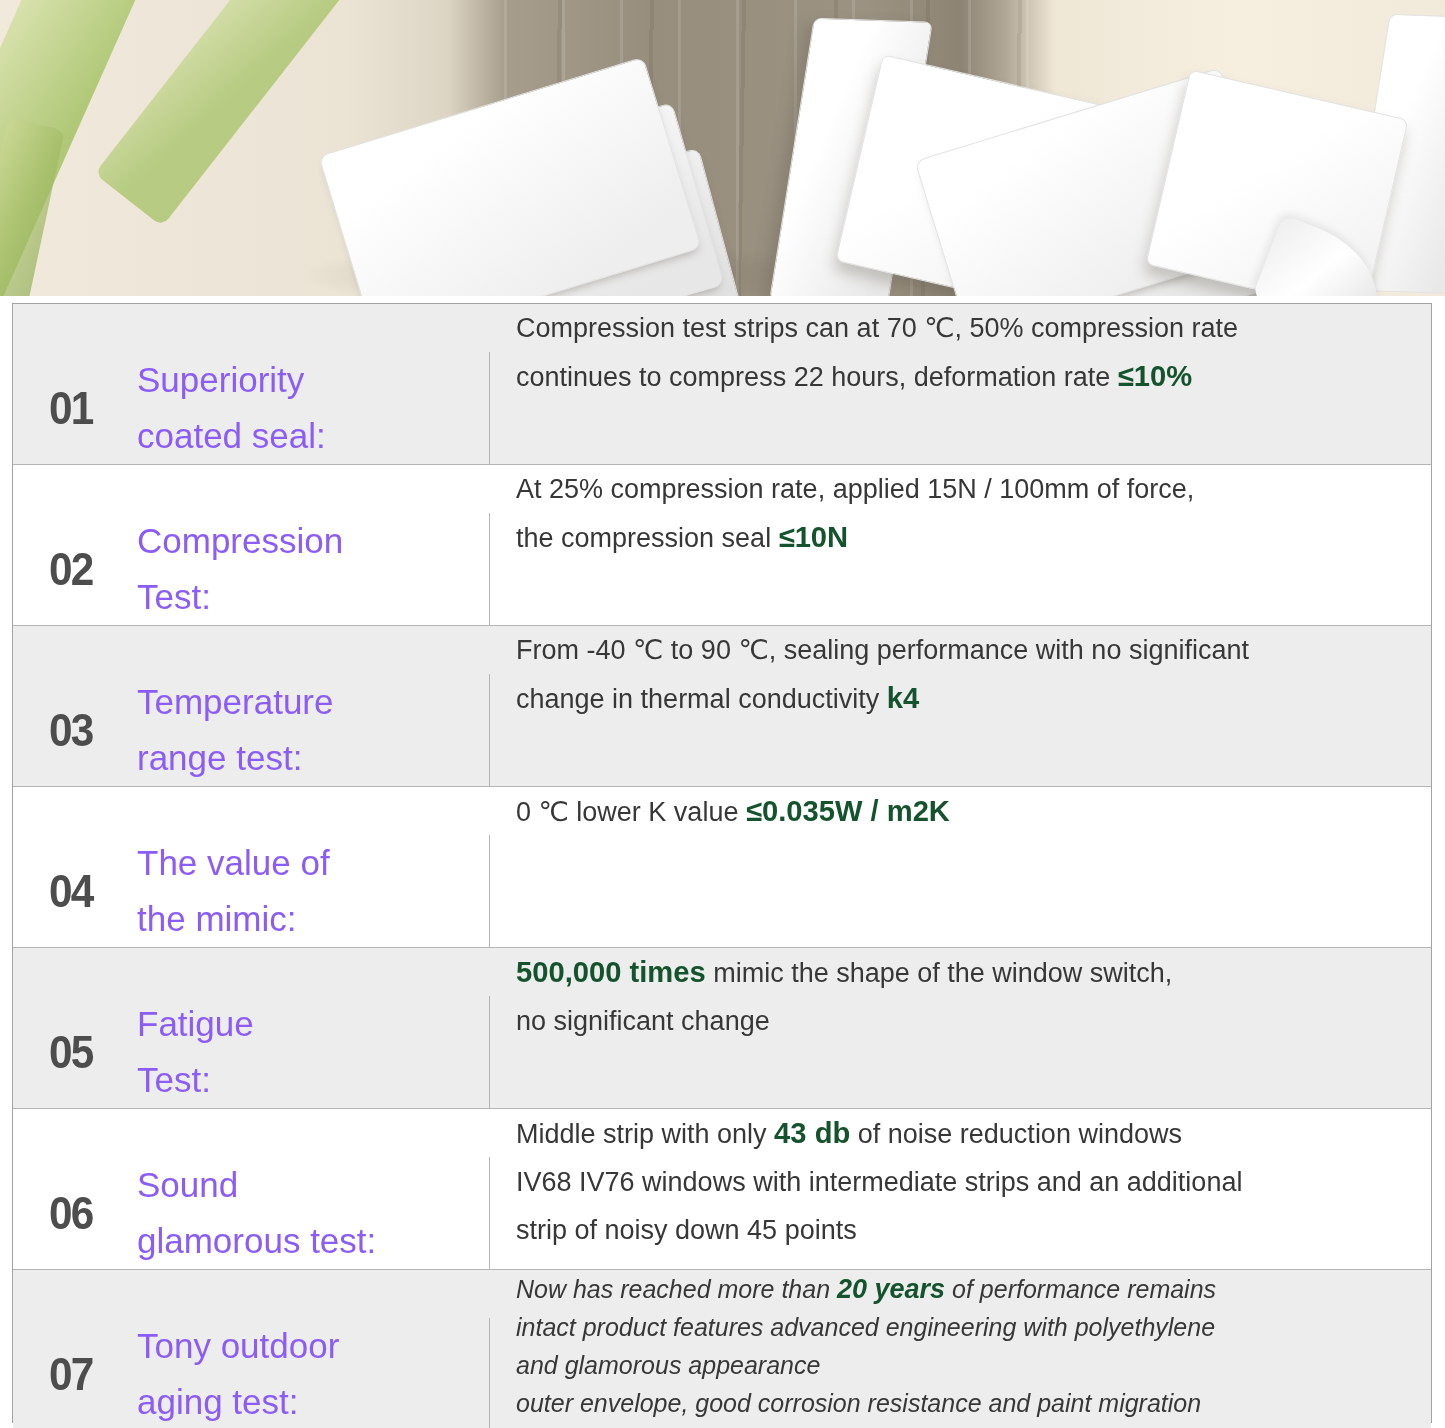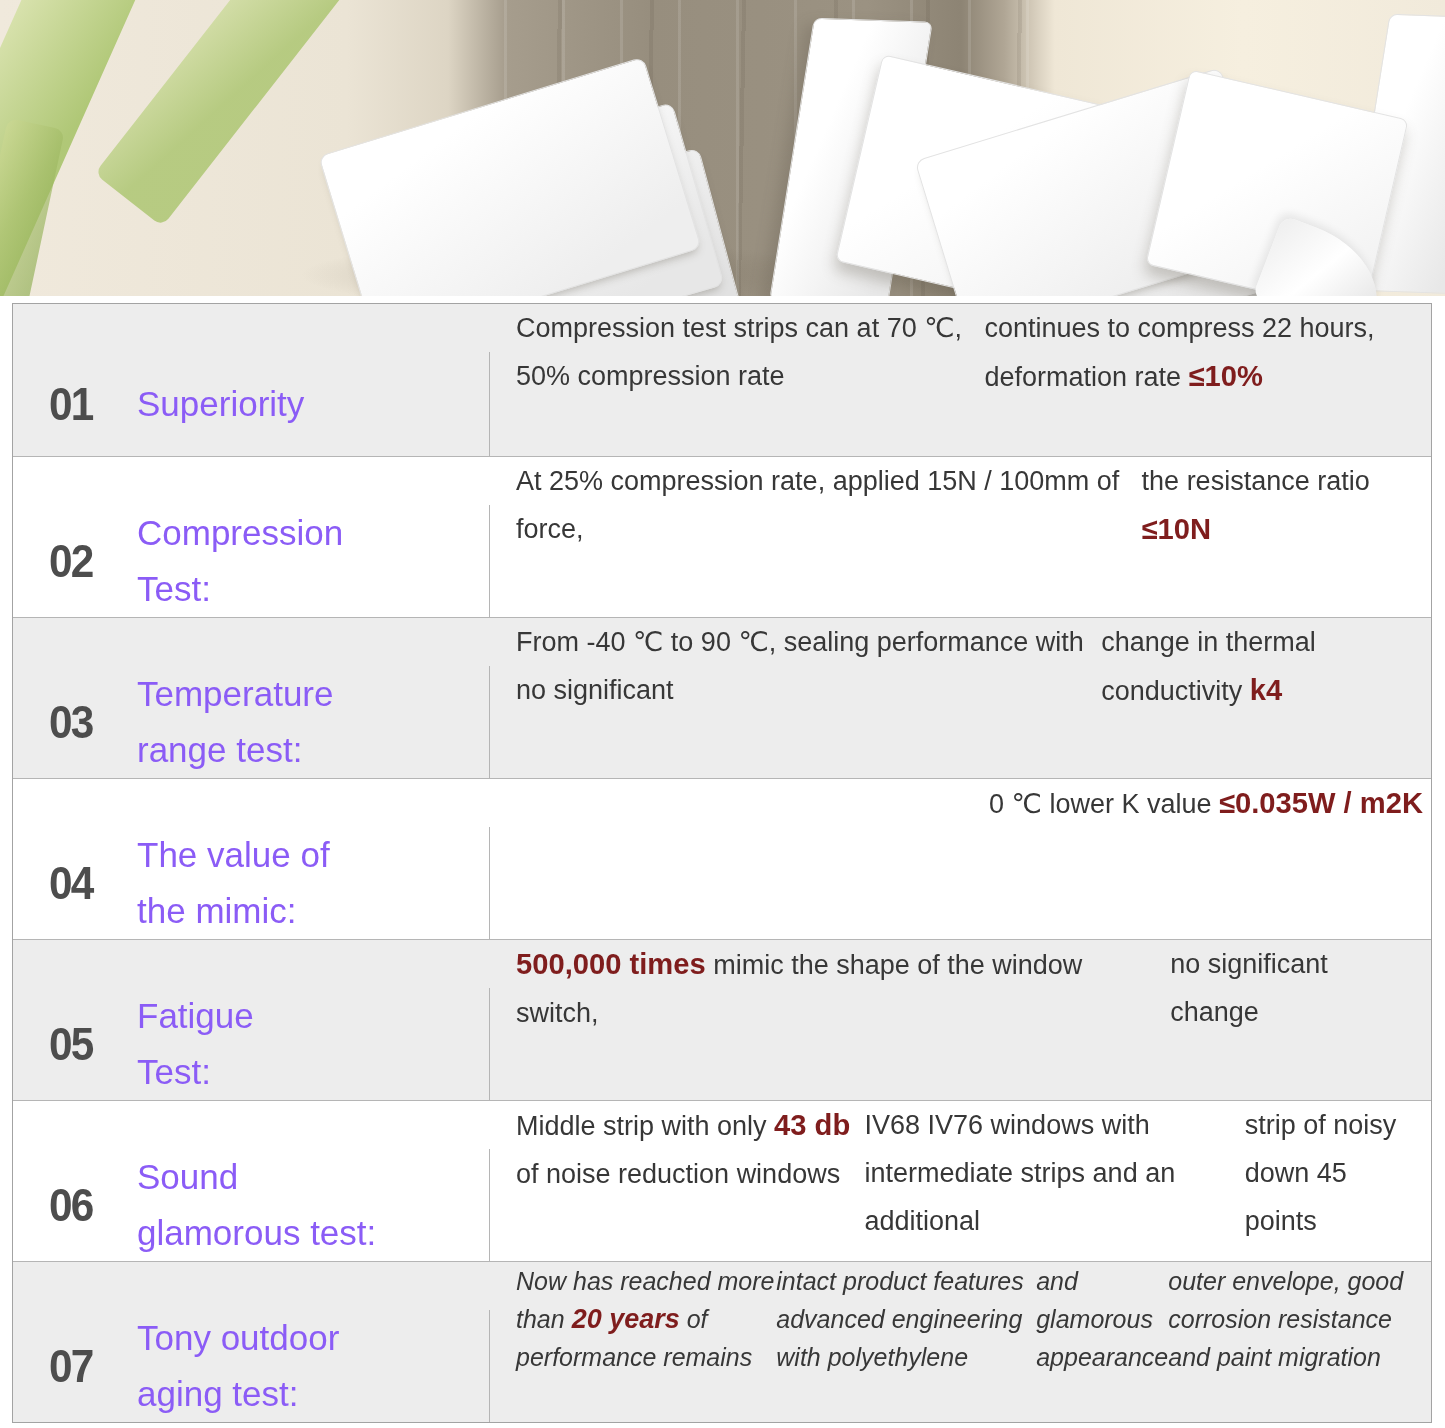--- a/index.html
+++ b/index.html
@@ -73,26 +73,26 @@
   .cell-left {
     width:477px; flex-shrink:0; border-right:1px solid #b5b5b5;
     display:flex; align-items:center; padding-left:36px;margin-top:48px;
   }
   .row-number {
     width:74px; flex-shrink:0; font-size:46px; font-weight:700; color:#4d4d4d;
     letter-spacing:-2px; transform:scaleX(.92); transform-origin:left center;
   }
   .row-title { margin-left:14px; font-size:35px; font-weight:500; color:#8b5cf6; line-height:1.6; }
   .cell-right {
-    flex:1; display:flex; justify-content:flex-end;
+    flex:1; display:flex; flex-direction:column; justify-content:flex-start;
     padding-left:26px; padding-right:8px;
   }
   .desc-line { font-size:27px; color:#373737; line-height:48px; }
   .cell-right.tight .desc-line { font-size:25px; line-height:38px;font-style:italic; }
-  .hl { color:#7f1d1d; font-weight:700; font-size:1.08em; }
+  .hl { color:#14532d; font-weight:700; font-size:1.08em; }
 </style>
 </head>
 <body>
 
 <div class="page">
 
   <div class="hero">
     <div class="leaf leaf-1"></div>
     <div class="leaf leaf-2"></div>
     <div class="leaf leaf-3"></div>
@@ -116,38 +116,39 @@
       <div class="pad peel-b"></div>
     </div>
   </div>
 
   <div class="spec-table">
       <div class="spec-row alt">
       <div class="cell-left">
         <div class="row-number">01</div>
         <div class="row-title">
             <div>Superiority</div>
+            <div>coated seal:</div>
           </div>
       </div>
       <div class="cell-right">
           <div class="desc-line"><span>Compression test strips can at 70 ℃, 50% compression rate</span></div>
           <div class="desc-line"><span>continues to compress 22 hours, deformation rate </span><span class="hl">≤10%</span></div>
         </div>
     </div>
       <div class="spec-row">
       <div class="cell-left">
         <div class="row-number">02</div>
         <div class="row-title">
             <div>Compression</div>
             <div>Test:</div>
           </div>
       </div>
       <div class="cell-right">
           <div class="desc-line"><span>At 25% compression rate, applied 15N / 100mm of force,</span></div>
-          <div class="desc-line"><span>the resistance ratio </span><span class="hl">≤10N</span></div>
+          <div class="desc-line"><span>the compression seal </span><span class="hl">≤10N</span></div>
         </div>
     </div>
       <div class="spec-row alt">
       <div class="cell-left">
         <div class="row-number">03</div>
         <div class="row-title">
             <div>Temperature</div>
             <div>range test:</div>
           </div>
       </div>

